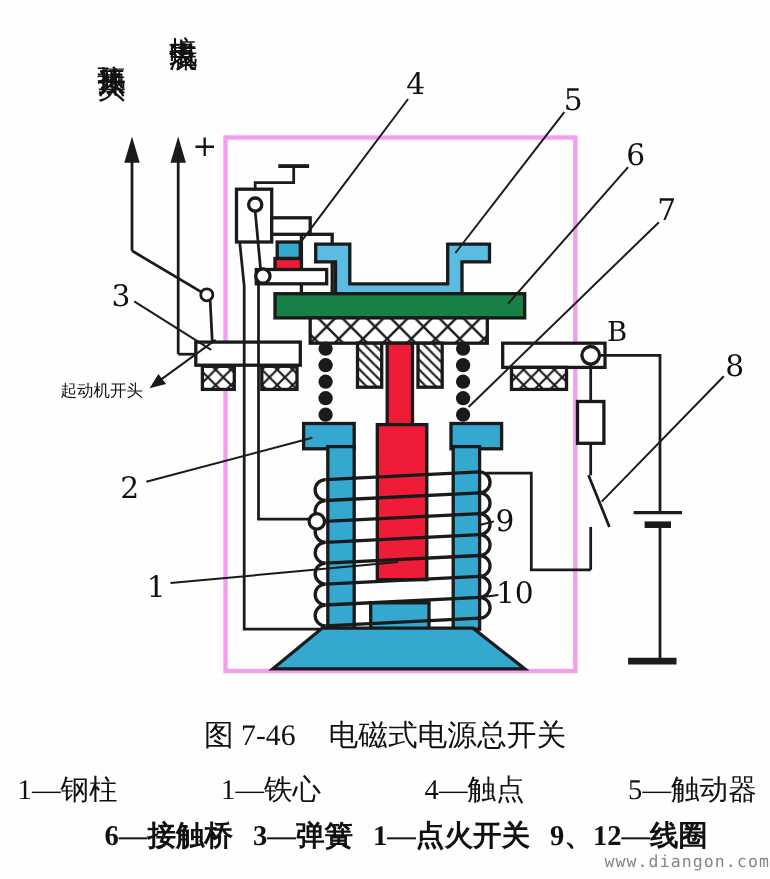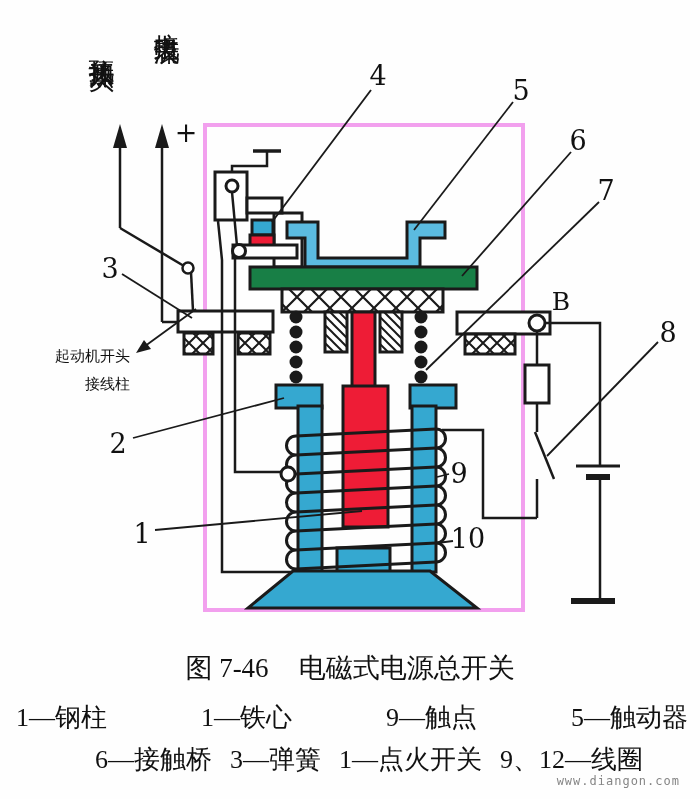--- a/index.html
+++ b/index.html
@@ -24,25 +24,25 @@
   .caption{
     position:absolute;left:0;top:650px;width:700px;
     text-align:center;font-size:27px;color:#111;
   }
   .caption .gap{display:inline-block;width:30px;}
   .legend-row{
     position:absolute;display:flex;justify-content:space-between;
     font-size:26px;color:#111;white-space:nowrap;gap:18px;
   }
   #legend-1{left:16px;top:700px;width:672px;}
-  #legend-2{left:95px;top:742px;width:520px;}
+  #legend-2{left:95px;top:742px;width:520px;font-weight:bold;}
   .watermark{
-    position:absolute;right:20px;top:774px;
+    position:absolute;right:0;top:774px;
     font-family:"DejaVu Sans Mono","Liberation Mono",monospace;
-    font-size:12px;color:#858585;letter-spacing:1px;
+    font-size:15px;color:#858585;letter-spacing:1px;
   }
   text.num{font-family:"DejaVu Serif","Liberation Serif",serif;font-size:27px;fill:#111;}
   text.bnum{font-family:"DejaVu Serif","Liberation Serif",serif;font-size:25px;fill:#111;}
 </style>
 </head>
 <body>
 
 <div id="stage">
 
   <svg id="diagram-svg" width="700" height="799" viewBox="0 0 700 799">
@@ -197,31 +197,30 @@
     <text class="num" x="459" y="483" text-anchor="middle">9</text>
     <text class="num" x="468" y="548" text-anchor="middle">10</text>
     <text class="num" x="186" y="142" text-anchor="middle">+</text>
   </svg>
 
   <div class="vtext" style="left:84px;top:38px;height:150px;">接预热开头</div>
   <div class="vtext" style="left:149px;top:12px;height:122px;">接电流表</div>
 
   <div class="side-label">
     <div>起动机开头</div>
-    <div>接线柱</div>
   </div>
 
   <div class="caption">
     <span>图 7-46</span><span class="gap"></span><span>电磁式电源总开关</span>
   </div>
 
   <div id="legend-1" class="legend-row">
     <span>1—钢柱</span>
     <span>1—铁心</span>
-    <span>9—触点</span>
+    <span>4—触点</span>
     <span>5—触动器</span>
   </div>
   <div id="legend-2" class="legend-row">
     <span>6—接触桥</span>
     <span>3—弹簧</span>
     <span>1—点火开关</span>
     <span>9、12—线圈</span>
   </div>
 
   <div class="watermark">www.diangon.com</div>

